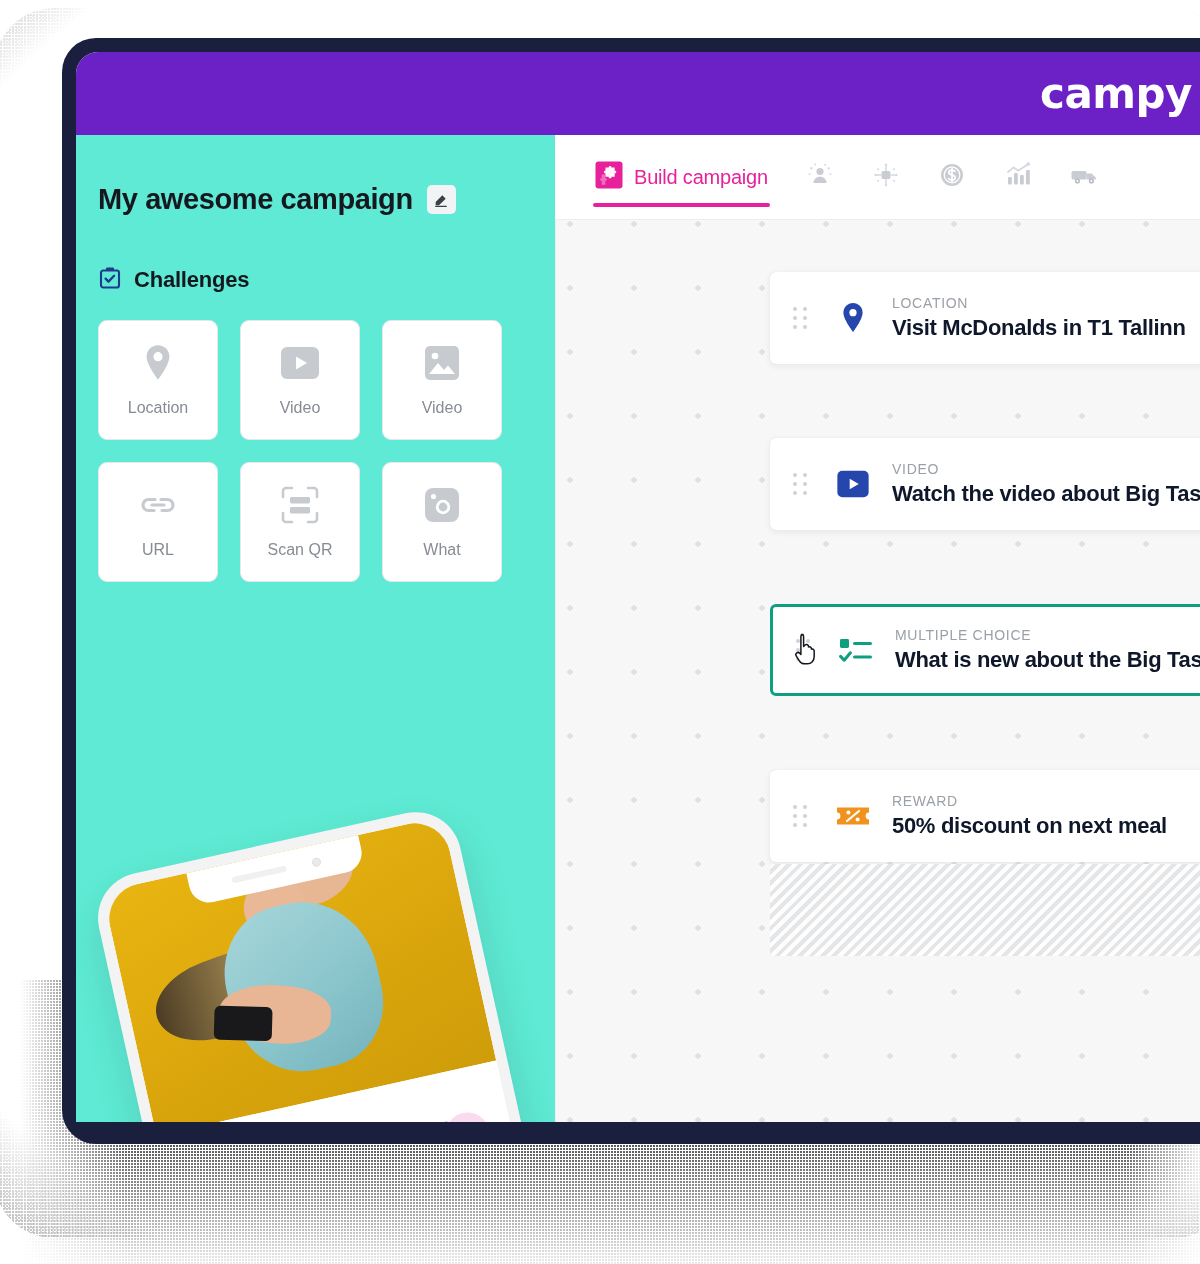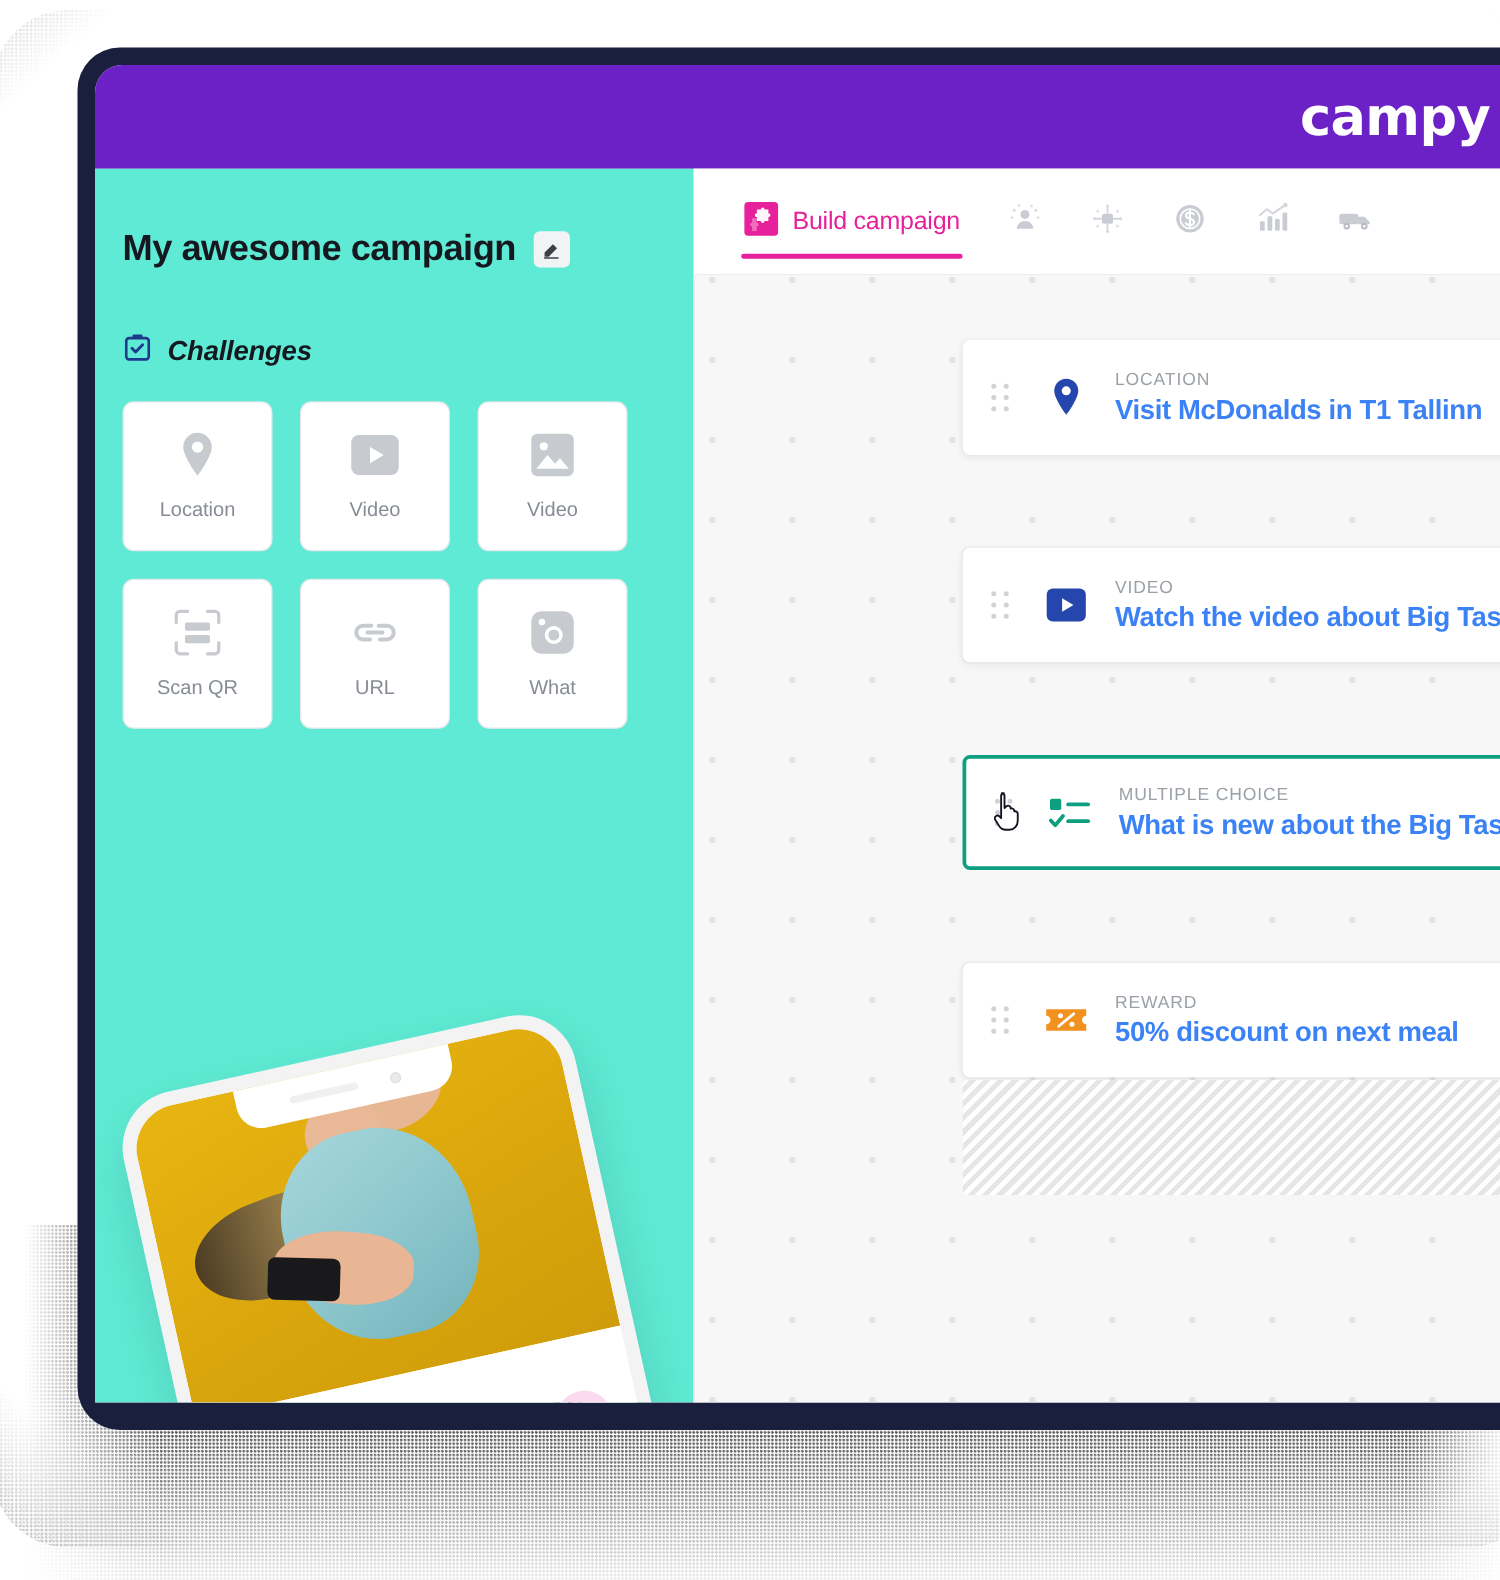--- a/index.html
+++ b/index.html
@@ -130,21 +130,20 @@
     cursor: pointer;
   }
 
   .section-head {
     display: flex; align-items: center; gap: 12px;
     padding: 50px 0 0 22px;
   }
   .section-title {
     font-size: 22px; font-weight: 700; color: #16181f;
     letter-spacing: -0.2px;
-    font-style: italic;
   }
 
   .palette {
     display: grid;
     grid-template-columns: repeat(3, 120px);
     gap: 22px;
     padding: 26px 0 0 22px;
   }
   .palette-tile {
     width: 120px; height: 120px;
@@ -325,21 +324,21 @@
     display:grid; grid-template-columns: repeat(2, 5px); gap: 5px;
   }
   .dots-grid i { width:4px; height:4px; border-radius:50%; background:#cfd2d6; display:block; }
   .node-icon { width: 46px; flex:0 0 46px; display:flex; align-items:center; justify-content:center; }
   .node-text { padding-left: 16px; overflow: hidden; }
   .node-kicker {
     font-size: 14px; letter-spacing: 0.7px; color:#9aa0a7;
     text-transform: uppercase; margin-bottom: 4px;
   }
   .node-title {
-    font-size: 22px; font-weight: 700; color:#3b82f6;
+    font-size: 22px; font-weight: 700; color:#0f172a;
     letter-spacing:-0.3px; white-space:nowrap;
   }
 
   .cursor-hand {
     position:absolute; left: 22px; top: 26px;
     width: 26px; height: 34px; pointer-events:none; z-index: 6;
   }
 
   .dropzone {
     position: absolute;
@@ -426,38 +425,38 @@
                   <rect x="1" y="1" width="34" height="34" rx="5" fill="#c7cacf"></rect>
                   <circle cx="11" cy="11" r="3.3" fill="#ffffff"></circle>
                   <path d="M5 29l9-11 6 7 4-4.4 7 8.4H5z" fill="#ffffff"></path>
                 </svg>
               </span>
               <span class="tile-label">Video</span>
             </div>
 
             <div class="palette-tile">
               <span class="tile-icon">
+                <svg width="40" height="22" viewBox="0 0 40 22" fill="none">
+                  <path d="M16 11H10.5a5.5 5.5 0 0 1 0-11H17" stroke="#c7cacf" stroke-width="3.2" stroke-linecap="round" transform="translate(0,5.5)" fill="none"></path>
+                  <path d="M24 11h5.5a5.5 5.5 0 0 0 0-11H23" stroke="#c7cacf" stroke-width="3.2" stroke-linecap="round" transform="translate(0,5.5)" fill="none"></path>
+                  <path d="M14 11h12" stroke="#c7cacf" stroke-width="3.2" stroke-linecap="round"></path>
+                </svg>
+              </span>
+              <span class="tile-label">URL</span>
+            </div>
+
+            <div class="palette-tile">
+              <span class="tile-icon">
                 <svg width="38" height="38" viewBox="0 0 38 38" fill="none">
                   <path d="M2 11V5a3 3 0 0 1 3-3h6M27 2h6a3 3 0 0 1 3 3v6M36 27v6a3 3 0 0 1-3 3h-6M11 36H5a3 3 0 0 1-3-3v-6" stroke="#c7cacf" stroke-width="2.6" stroke-linecap="round" fill="none"></path>
                   <rect x="9" y="11" width="20" height="6.5" rx="1.4" fill="#c7cacf"></rect>
                   <rect x="9" y="21" width="20" height="6.5" rx="1.4" fill="#c7cacf"></rect>
                 </svg>
               </span>
               <span class="tile-label">Scan QR</span>
-            </div>
-
-            <div class="palette-tile">
-              <span class="tile-icon">
-                <svg width="40" height="22" viewBox="0 0 40 22" fill="none">
-                  <path d="M16 11H10.5a5.5 5.5 0 0 1 0-11H17" stroke="#c7cacf" stroke-width="3.2" stroke-linecap="round" transform="translate(0,5.5)" fill="none"></path>
-                  <path d="M24 11h5.5a5.5 5.5 0 0 0 0-11H23" stroke="#c7cacf" stroke-width="3.2" stroke-linecap="round" transform="translate(0,5.5)" fill="none"></path>
-                  <path d="M14 11h12" stroke="#c7cacf" stroke-width="3.2" stroke-linecap="round"></path>
-                </svg>
-              </span>
-              <span class="tile-label">URL</span>
             </div>
 
             <div class="palette-tile">
               <span class="tile-icon">
                 <svg width="36" height="36" viewBox="0 0 36 36" fill="none">
                   <rect x="1" y="1" width="34" height="34" rx="8" fill="#c7cacf"></rect>
                   <circle cx="9.5" cy="9.5" r="2.6" fill="#ffffff"></circle>
                   <circle cx="19" cy="20" r="7.2" fill="#ffffff"></circle>
                   <circle cx="19" cy="20" r="4.4" fill="#c7cacf"></circle>
                 </svg>

